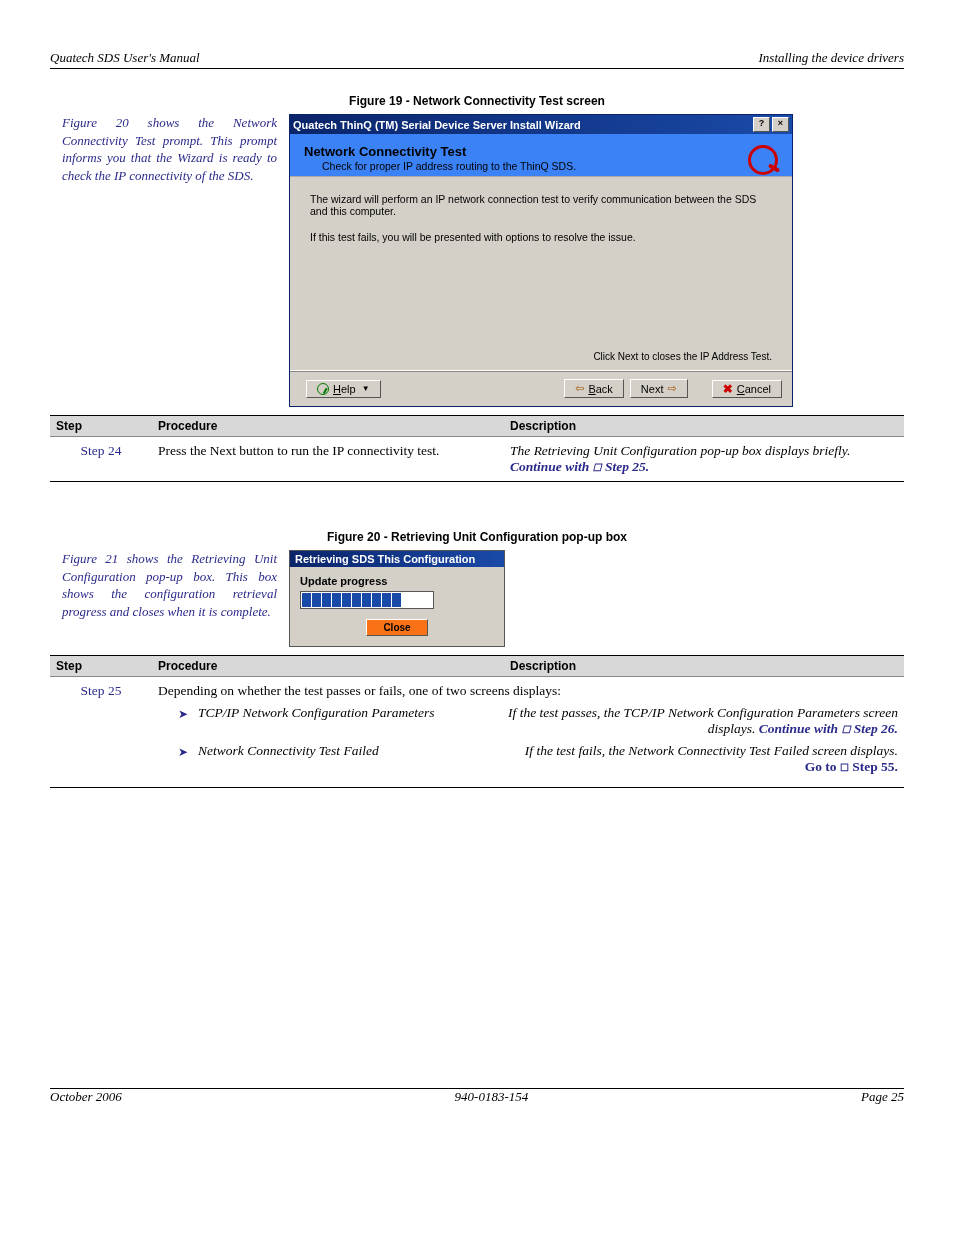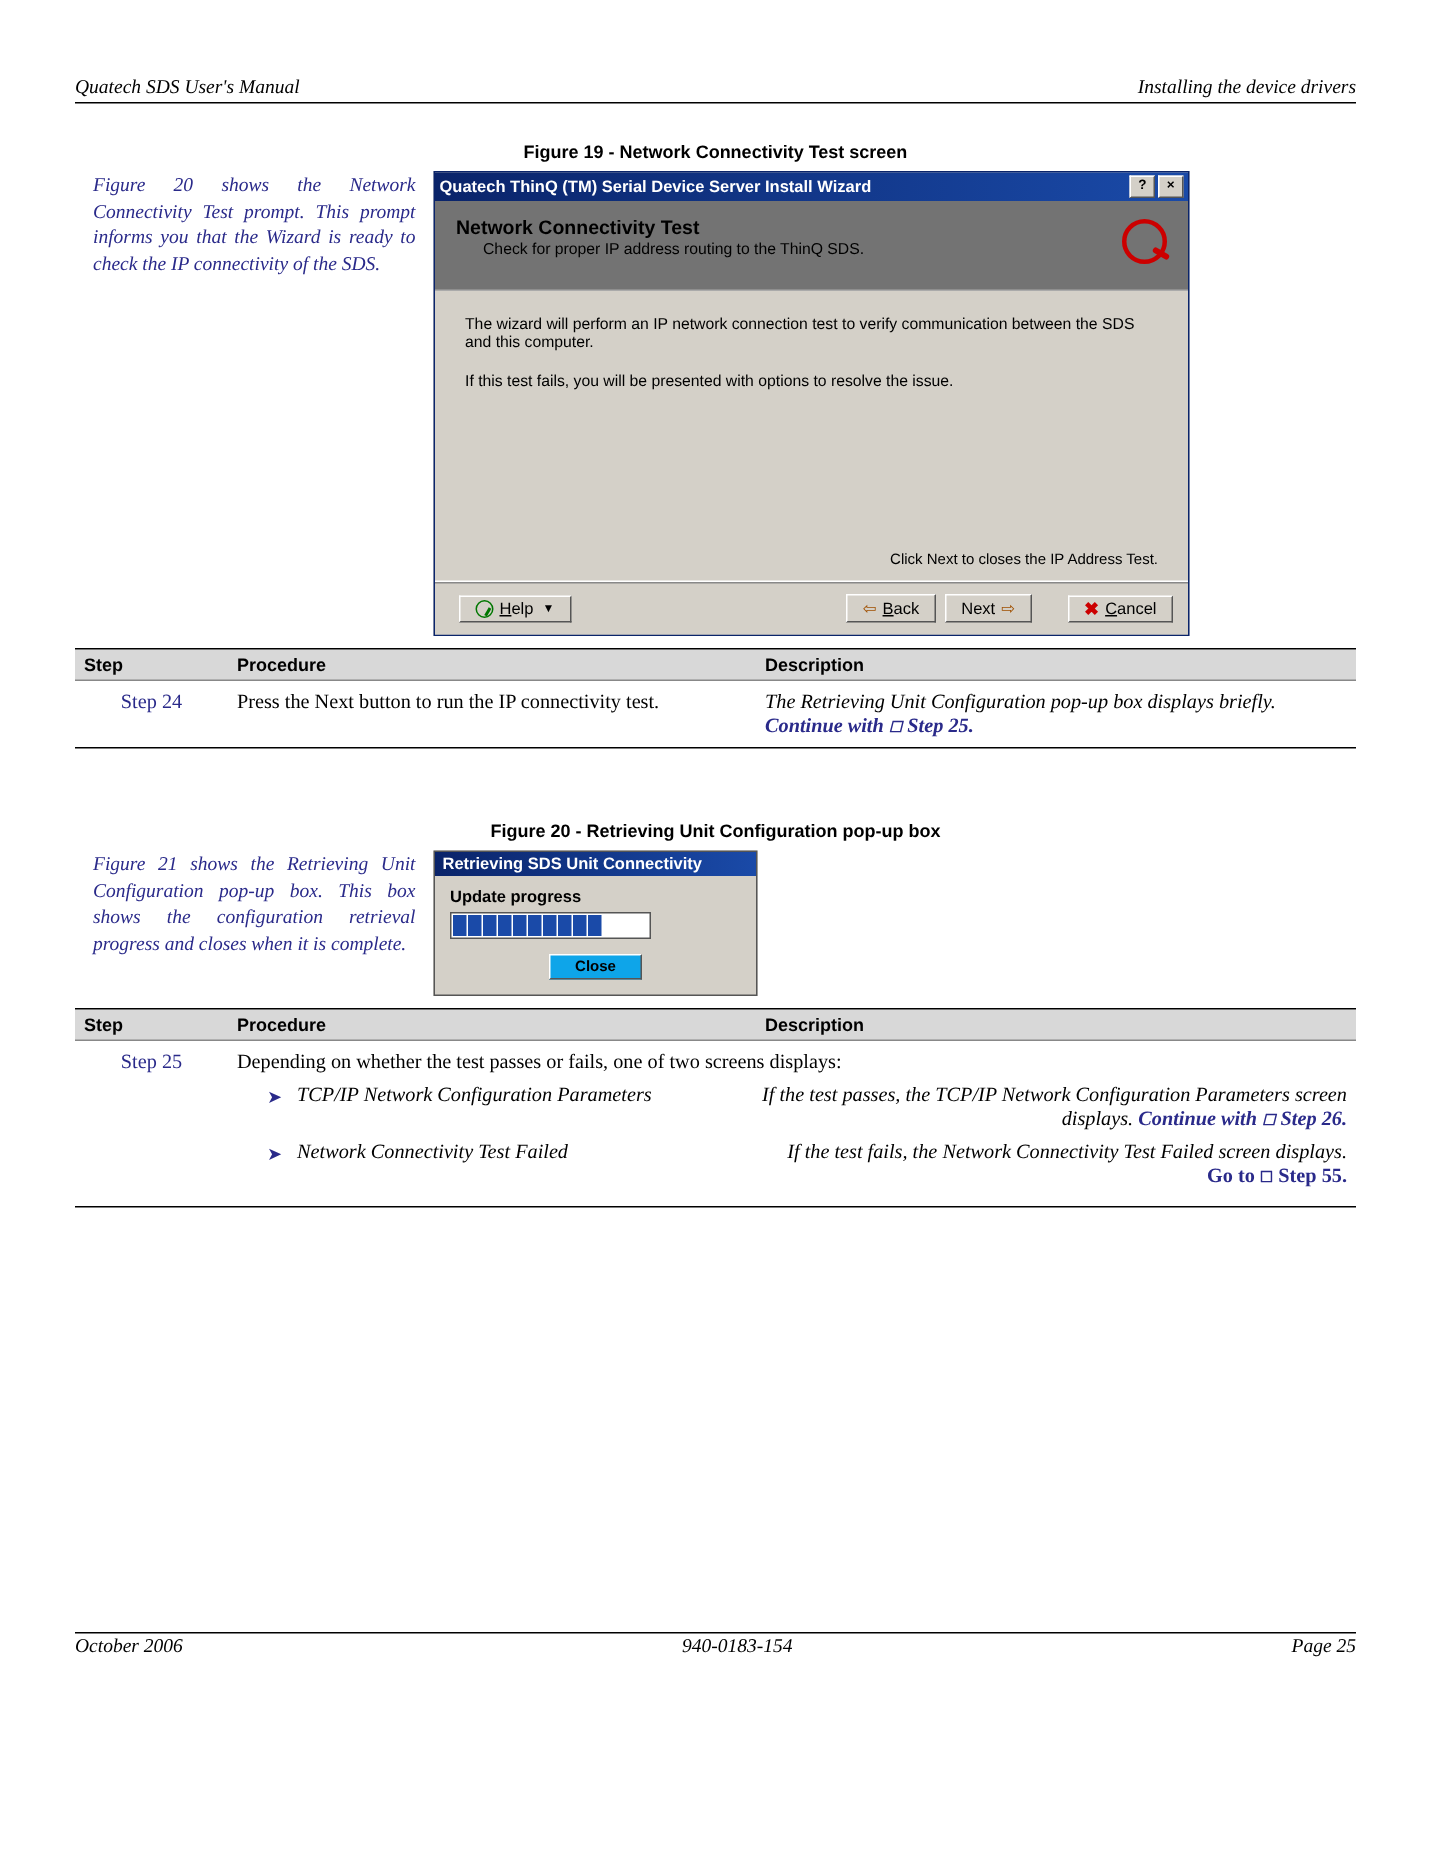--- a/index.html
+++ b/index.html
@@ -85,25 +85,25 @@
     border-right-color: #555; border-bottom-color: #555;
     margin-left: 2px;
     font-size: 9px;
     line-height: 11px;
     text-align: center;
     color: #000;
     font-weight: bold;
     font-family: Arial;
   }
   .wiz-top {
-    background: #737373;
-    padding: 10px 14px 21px 14px;
+    background: #3b82f6;
+    padding: 10px 14px 4px 14px;
     border-bottom: 1px solid #aaa;
     display: flex;
-    align-items: flex-end;
+    align-items: center;
   }
   .wiz-top-left { flex: 1; }
   .wiz-top h2 {
     margin: 0 0 1px 0;
     font-size: 13px;
     font-family: Arial, sans-serif;
   }
   .wiz-top .sub {
     font-size: 10.5px;
     margin-left: 18px;
@@ -232,21 +232,21 @@
   }
   .progress .seg {
     width: 9px; background:#1a4aa8;
   }
   .pclose {
     margin: 10px auto 0 auto;
     display:block;
     width: 60px;
     text-align:center;
     padding:2px 0;
-    background:#0ea5e9;
+    background:#f97316;
     border:1px solid #555;
     border-top-color:#fff;border-left-color:#fff;
     font-size:10px;
     font-weight:bold;
   }
 </style>
 </head>
 <body>
 
 <div class="page">
@@ -329,21 +329,21 @@
   </table>
 
   <div style="height:40px"></div>
 
   <div class="figcap">Figure 20 - Retrieving Unit Configuration pop-up box</div>
 
   <div class="row">
     <div class="sidetext">Figure 21 shows the Retrieving Unit Configuration pop-up box. This box shows the configuration retrieval progress and closes when it is complete.</div>
 
     <div class="popup">
-      <div class="pt">Retrieving SDS Unit Connectivity</div>
+      <div class="pt">Retrieving SDS This Configuration</div>
       <div class="pbody">
         <div class="plabel">Update progress</div>
         <div class="progress">
           <div class="seg"></div>
             <div class="seg"></div>
             <div class="seg"></div>
             <div class="seg"></div>
             <div class="seg"></div>
           <div class="seg"></div>
             <div class="seg"></div>

